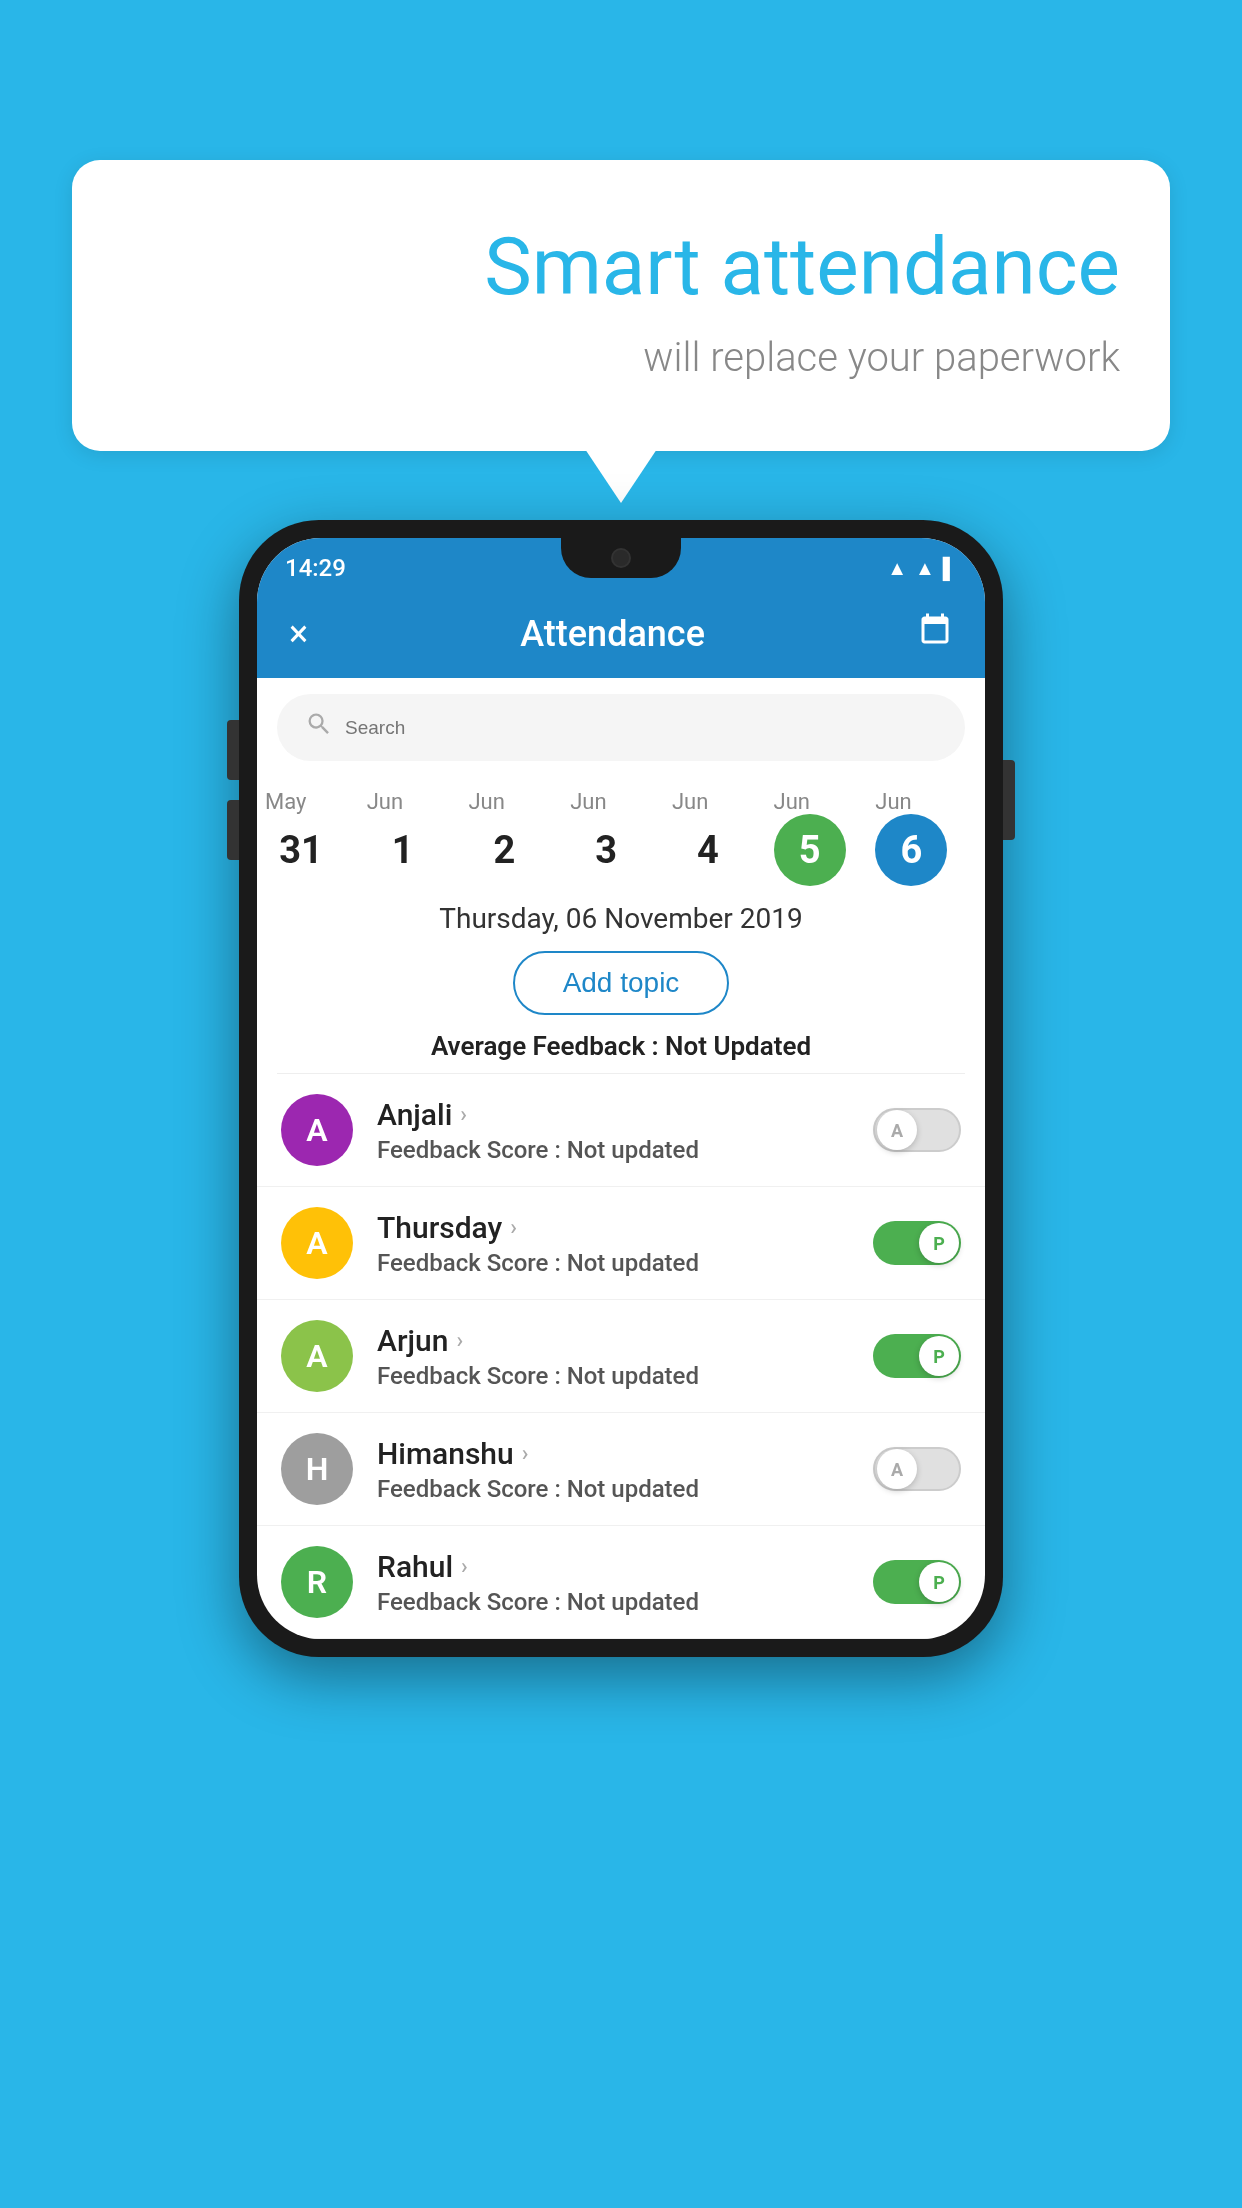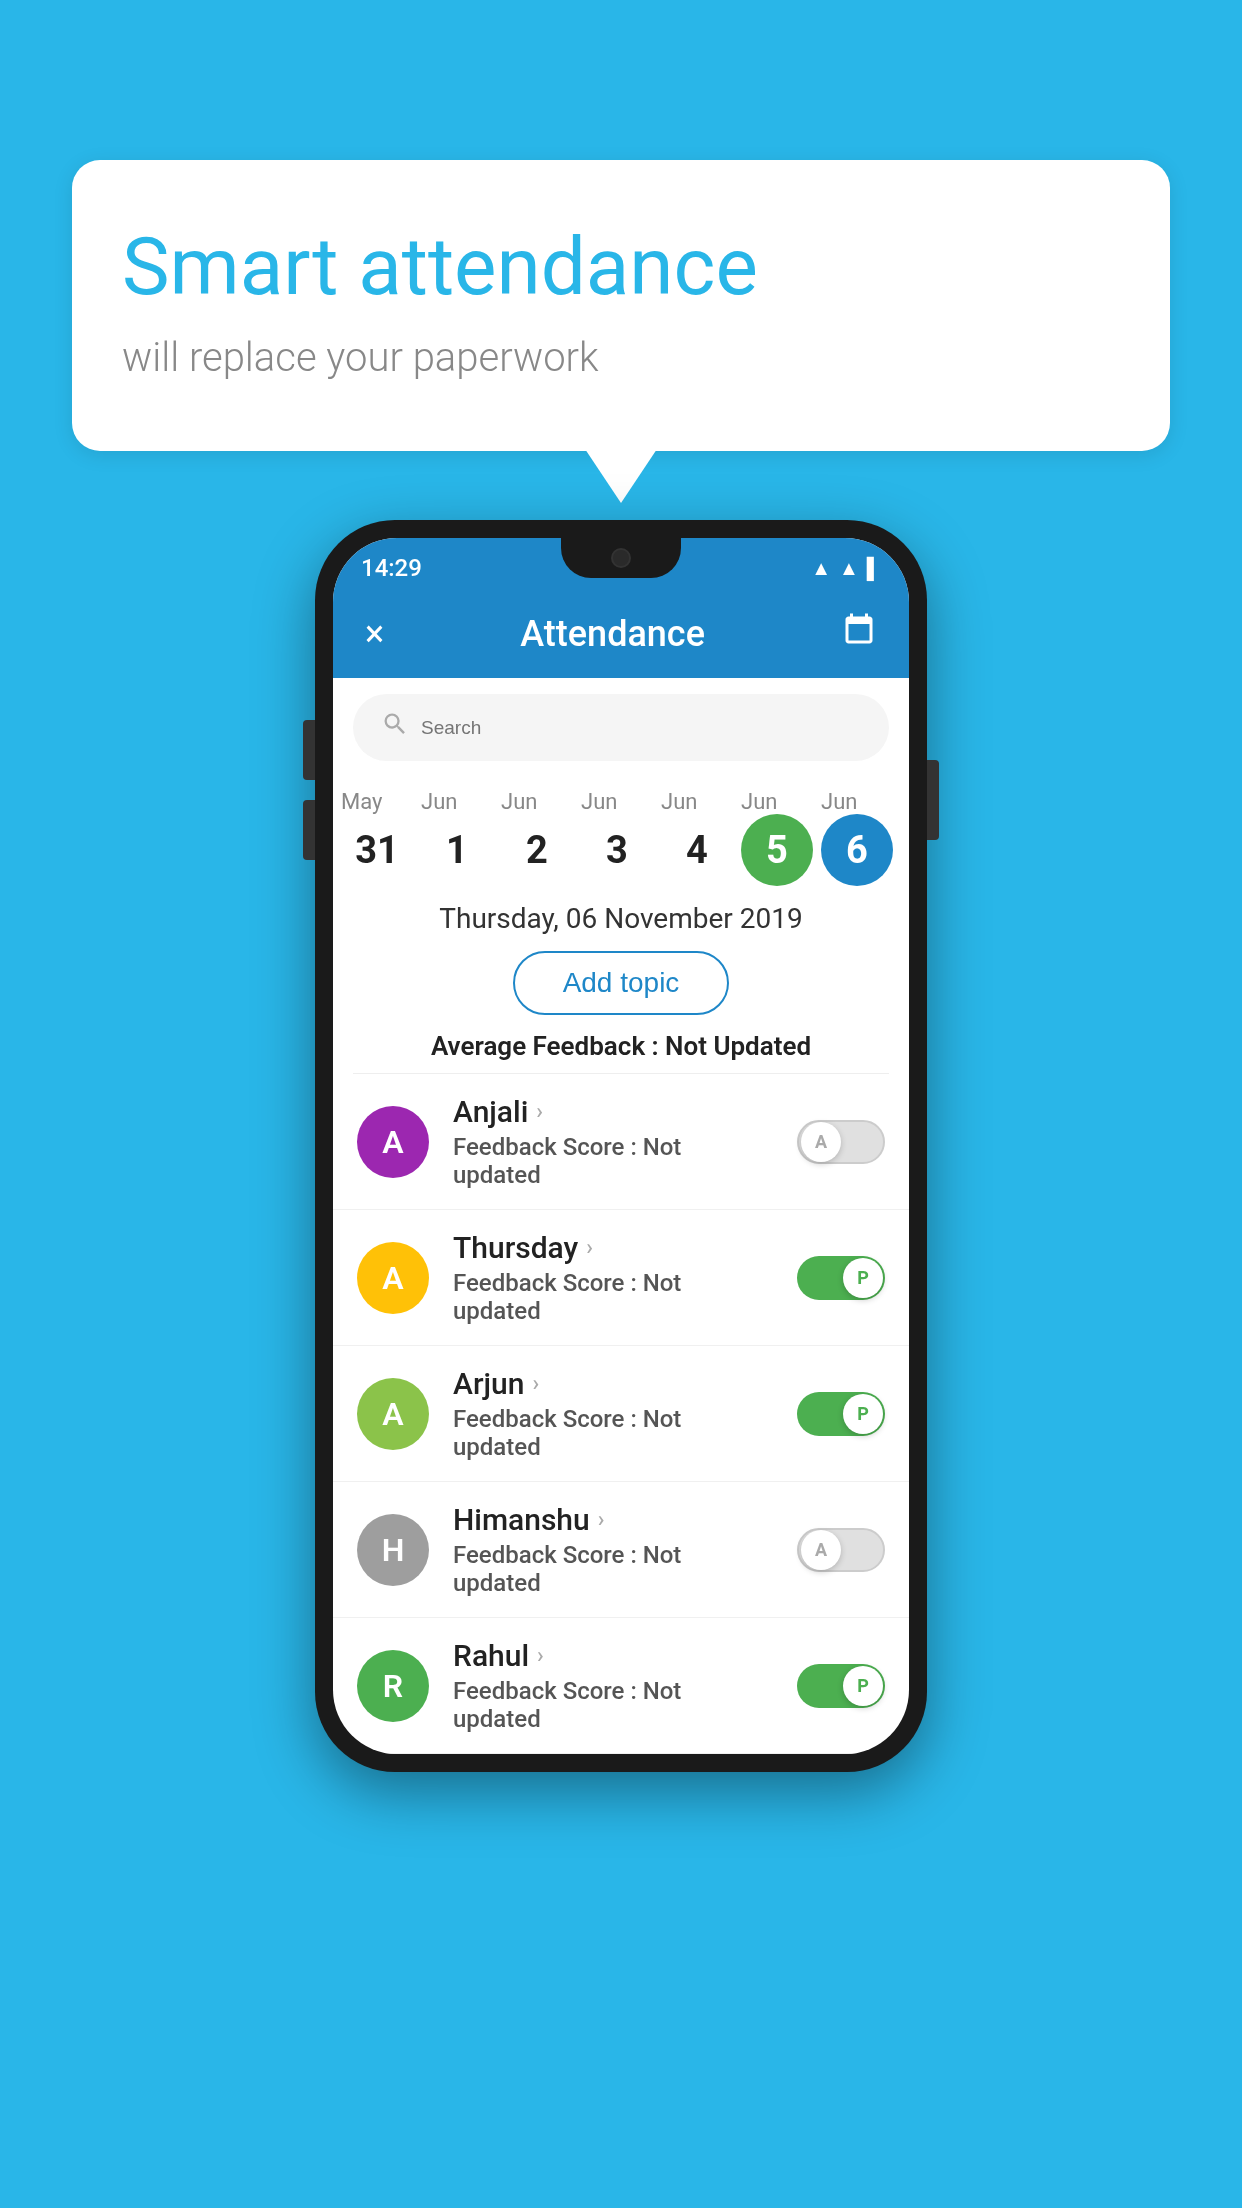--- a/index.html
+++ b/index.html
@@ -15,21 +15,21 @@
 
     
     .speech-bubble {
       position: absolute;
       top: 160px;
       left: 72px;
       right: 72px;
       background: white;
       border-radius: 28px;
       padding: 60px 50px 70px 50px;
-      text-align: left;
+      text-align: right;
       box-shadow: 0 4px 20px rgba(0,0,0,0.1);
     }
     .speech-bubble::after {
       content: '';
       position: absolute;
       bottom: -52px;
       left: 50%;
       transform: translateX(-50%);
       width: 0;
       height: 0;
@@ -48,21 +48,21 @@
       color: #888;
       font-weight: 300;
     }
 
     
     .phone-wrapper {
       position: absolute;
       top: 520px;
       left: 50%;
       transform: translateX(-50%);
-      width: 612px;
+      width: 764px;
     }
 
     .phone {
       background: #1a1a1a;
       border-radius: 80px;
       padding: 18px;
       box-shadow: 0 20px 60px rgba(0,0,0,0.4);
       position: relative;
     }
 

